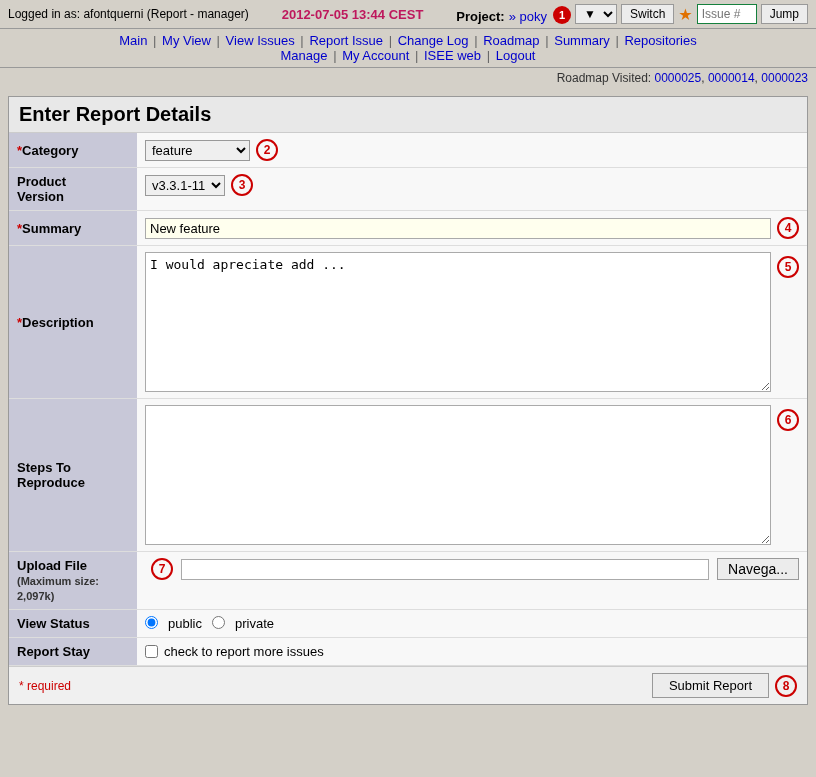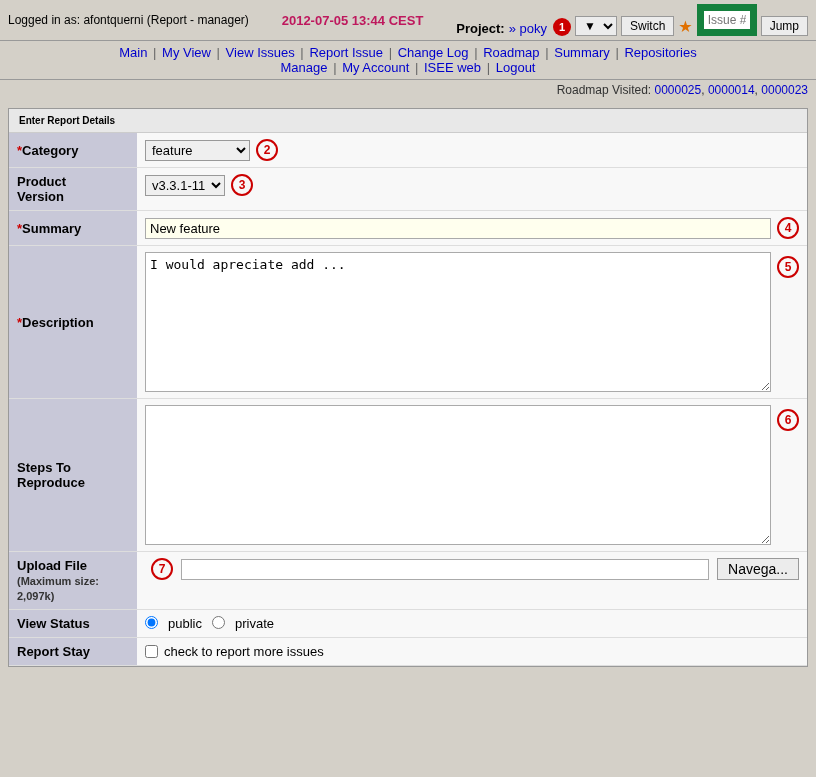--- a/index.html
+++ b/index.html
@@ -53,21 +53,21 @@
       border: 1px solid #999;
       padding: 2px 8px;
       font-size: 12px;
       cursor: pointer;
     }
     #rss-icon {
       color: #e07000;
       font-size: 16px;
     }
     #issue-input {
-      border: 7px solid #15803d;
+      border: 1px solid #15803d;
       padding: 2px 4px;
       width: 60px;
       font-size: 12px;
     }
 
     
     #nav-bar {
       background: #d4d0c8;
       padding: 4px 16px;
       text-align: center;
@@ -95,21 +95,21 @@
       margin: 8px;
       background: #f0f0f0;
       border: 1px solid #999;
       padding: 0;
     }
 
     
     #form-header {
       background: #e8e8e8;
       padding: 6px 10px;
-      font-size: 10px;
+      font-size: 20px;
       font-weight: bold;
       border-bottom: 1px solid #ccc;
     }
 
     
     #report-form {
       width: 100%;
       border-collapse: collapse;
     }
     #report-form tr td {
@@ -376,13 +376,20 @@
       <td class="input-cell">
         <div class="checkbox-group">
           <input type="checkbox" style="">
           <label>check to report more issues</label>
         </div>
       </td>
     </tr>
   </tbody>
     </table>
 
+  <div id="submit-row">
+    <span id="required-note">* required</span>
+    <div class="inline-flex">
+      <button id="submit-btn">Submit Report</button>
+      <span class="circle-num">8</span>
+    </div>
+  </div>
 </div>
 
 </body></html>

